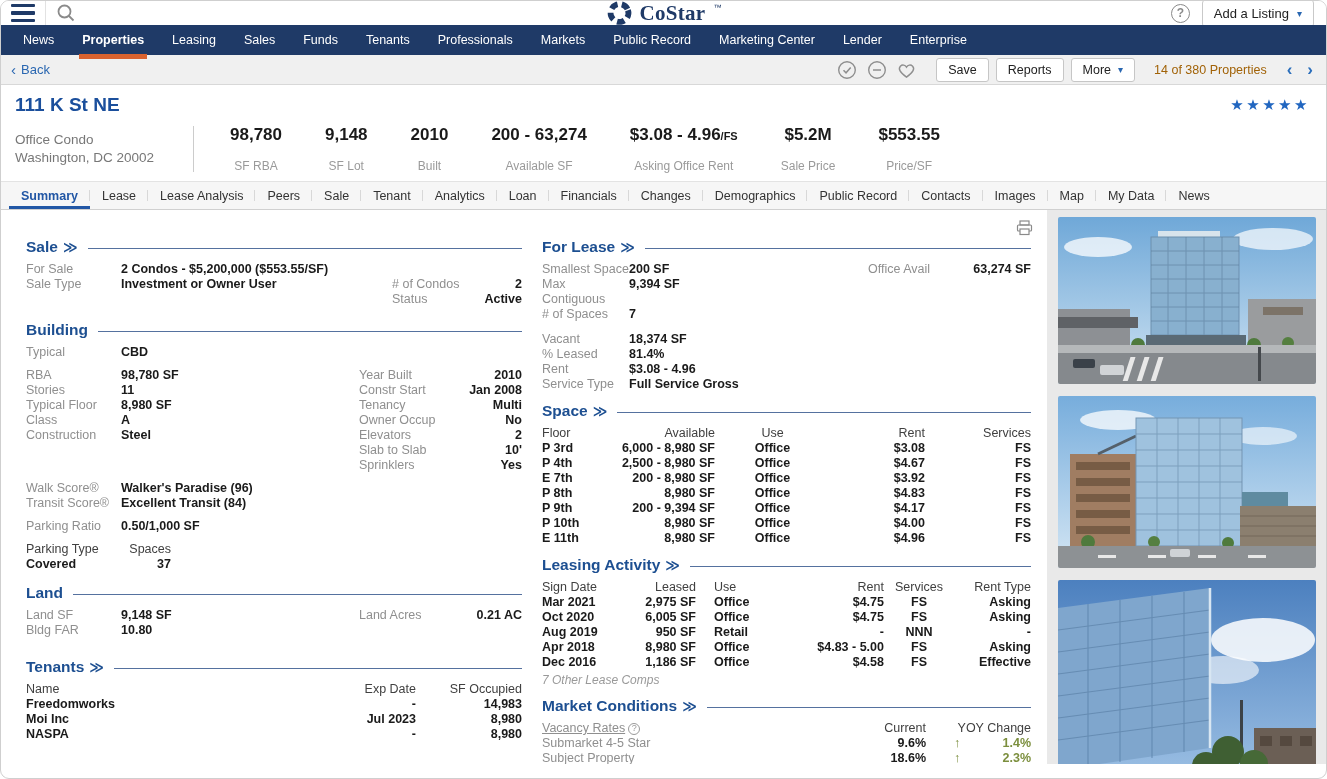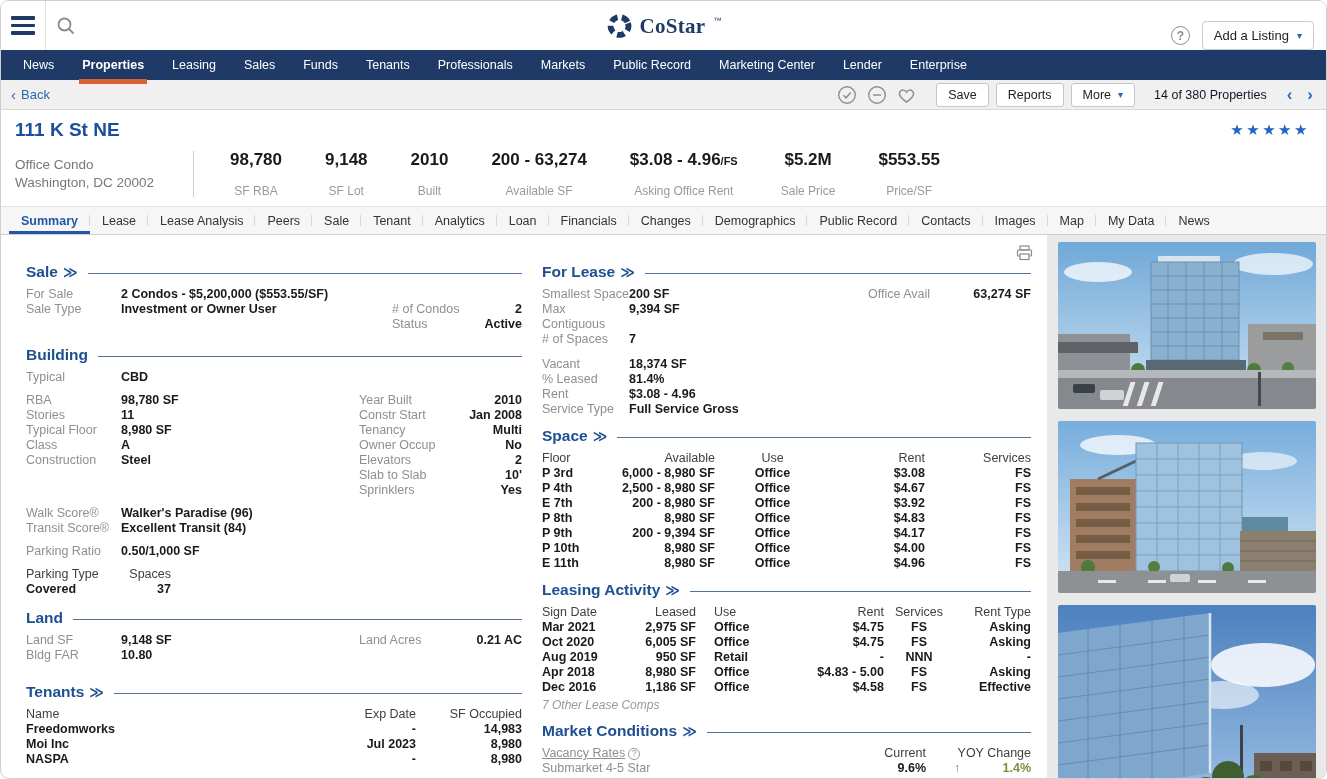--- a/index.html
+++ b/index.html
@@ -1,21 +1,21 @@
 <!DOCTYPE html>
 <html><head>
 <meta charset="utf-8">
 <style>
   html,body{margin:0;padding:0;background:#ffffff;}
   *{box-sizing:border-box;}
   body{font-family:"Liberation Sans","DejaVu Sans",sans-serif;}
   .window{width:1327px;height:779px;border-radius:9px;overflow:hidden;background:#fff;position:relative;border:1px solid #cfcfcf;}
 
   
-  .topbar{height:49px;display:flex;align-items:flex-end;background:#fff;position:relative;}
+  .topbar{height:24px;display:flex;align-items:center;background:#fff;position:relative;}
   .hamburger{width:45px;height:100%;display:flex;flex-direction:column;justify-content:center;align-items:center;gap:4px;cursor:pointer;border-right:1px solid #e2e2e2;}
   .hamburger span{display:block;width:24px;height:3.5px;background:#1f3a67;border-radius:1px;}
   .search-btn{width:40px;height:100%;display:flex;align-items:center;justify-content:center;}
   .logo{position:absolute;left:50%;top:50%;transform:translate(-50%,-50%);display:flex;align-items:center;gap:7px;}
   .logo-text{font-family:"Liberation Serif","DejaVu Serif",serif;font-size:21px;color:#1f3a67;font-weight:600;letter-spacing:.3px;}
   .logo-tm{font-size:8px;color:#1f3a67;vertical-align:top;position:relative;top:-6px;margin-left:1px;}
   .topbar-right{margin-left:auto;display:flex;align-items:center;gap:12px;padding-right:12px;}
   .help-icon{width:19px;height:19px;border:1.6px solid #8a8a8a;border-radius:50%;color:#8a8a8a;font-size:12px;display:flex;align-items:center;justify-content:center;font-weight:bold;}
   .add-listing{display:flex;align-items:center;gap:8px;border:1px solid #c9c9c9;border-radius:4px;background:#fff;padding:6px 11px;font-size:13px;color:#222;cursor:pointer;}
   .caret{color:#2a67b1;font-size:10px;}
@@ -27,21 +27,21 @@
   .nav-item.active::after{content:"";position:absolute;left:11px;right:11px;bottom:-4px;height:5px;background:#d9622f;}
 
   
   .subheader{height:30px;background:#f0f0f0;border-bottom:1px solid #d8d8d8;display:flex;align-items:center;padding:0 10px;position:relative;}
   .back-link{color:#2a67b1;font-size:13px;display:flex;align-items:center;gap:5px;cursor:pointer;}
   .back-chev{font-size:15px;line-height:1;}
   .sub-right{margin-left:auto;display:flex;align-items:center;gap:9px;}
   .icon-btn{width:21px;height:21px;display:flex;align-items:center;justify-content:center;cursor:pointer;}
   .btn{border:1px solid #c6c6c6;background:#fff;border-radius:3px;font-size:12.5px;color:#222;padding:4px 11px;cursor:pointer;display:flex;align-items:center;gap:7px;}
   .btn-group{display:flex;align-items:center;gap:7px;margin-left:10px;}
-  .count-label{font-size:12.5px;color:#0f172a;margin:0 8px 0 10px;}
+  .count-label{font-size:12.5px;color:#a16207;margin:0 8px 0 10px;}
   .pg-chev{color:#2a6ebb;font-size:17px;font-weight:bold;cursor:pointer;padding:0 3px;line-height:1;}
 
   
   .prop-header{height:96px;background:#fff;position:relative;padding:9px 14px 0;}
   .prop-title{color:#1b4f9c;font-size:19px;font-weight:bold;}
   .stars{position:absolute;right:16px;top:11px;color:#2166c0;font-size:15px;letter-spacing:2.5px;}
   .prop-info-row{display:flex;align-items:center;margin-top:9px;}
   .prop-sub{width:170px;}
   .prop-sub div{color:#777;font-size:13.5px;line-height:18px;}
   .vdiv{width:1px;height:46px;background:#cccccc;margin:0 22px 0 8px;}

